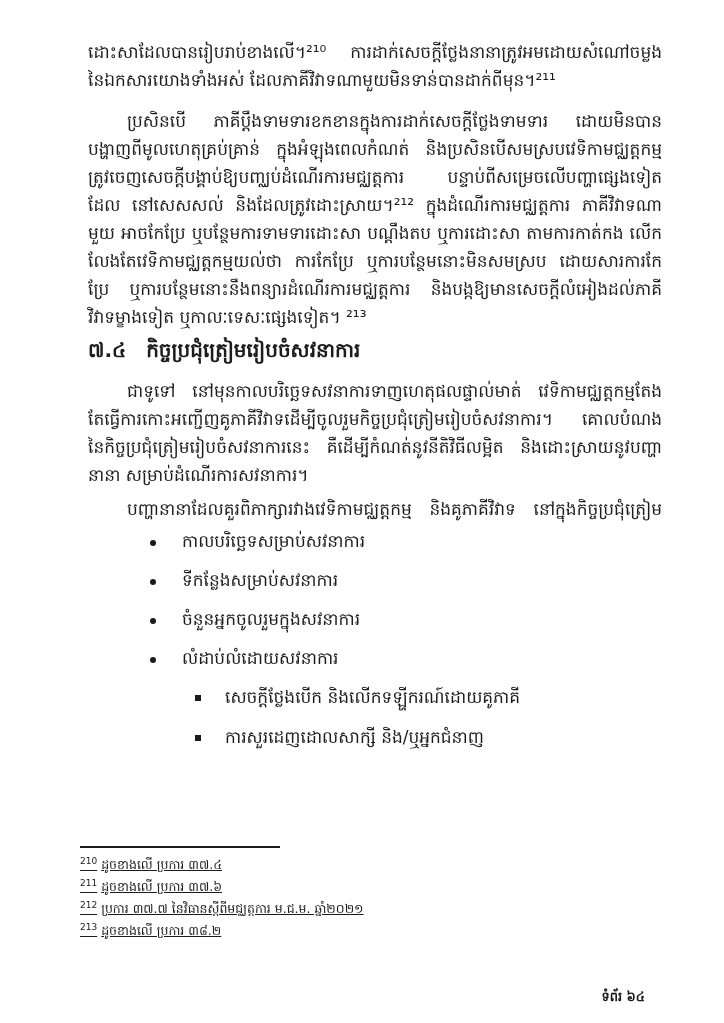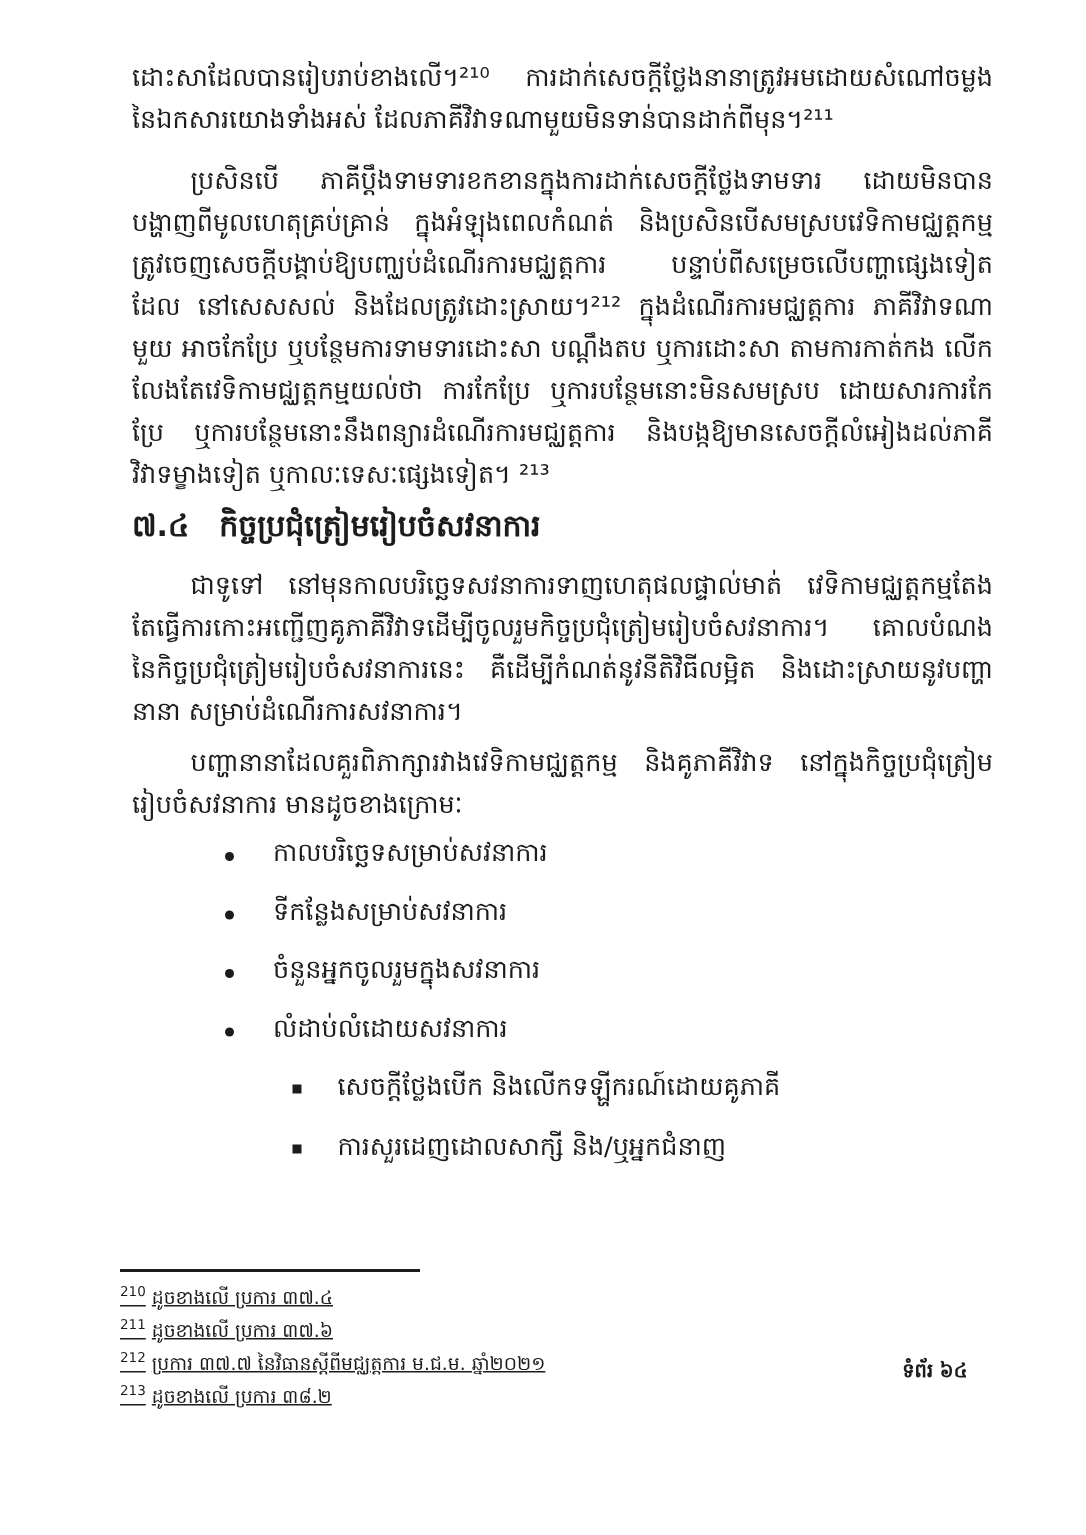--- a/index.html
+++ b/index.html
@@ -82,21 +82,21 @@
     line-height: 22px;
   }
   .footnote sup {
     font-size: 9px;
     vertical-align: super;
     line-height: 0;
     margin-right: 4px;
   }
   .page-number {
     position: absolute;
-    top: 905px;
+    top: 988px;
     right: 79px;
     font-size: 13px;
     font-weight: bold;
   }
 </style>
 </head>
 <body>
 
 <div class="page">
 
@@ -123,21 +123,20 @@
 
   <div class="body-text para3 indent-first">
     <div class="pline">ជាទូទៅ នៅមុនកាលបរិច្ឆេទសវនាការទាញហេតុផលផ្ទាល់មាត់ វេទិកាមជ្ឈត្តកម្មតែង</div>
     <div class="pline">តែធ្វើការកោះអញ្ជើញគូភាគីវិវាទដើម្បីចូលរួមកិច្ចប្រជុំត្រៀមរៀបចំសវនាការ។  គោលបំណង</div>
     <div class="pline">នៃកិច្ចប្រជុំត្រៀមរៀបចំសវនាការនេះ គឺដើម្បីកំណត់នូវនីតិវិធីលម្អិត និងដោះស្រាយនូវបញ្ហា</div>
     <div class="pline last">នានា សម្រាប់ដំណើរការសវនាការ។</div>
   </div>
 
   <div class="body-text para4 indent-first">
     <div class="pline">បញ្ហានានាដែលគួរពិភាក្សារវាងវេទិកាមជ្ឈត្តកម្ម និងគូភាគីវិវាទ នៅក្នុងកិច្ចប្រជុំត្រៀម</div>
-    <div class="pline last">រៀបចំសវនាការ មានដូចខាងក្រោមៈ</div>
   </div>
 
   <ul class="body-text bullet-list">
     <li class="b-item">
       <span class="dot"></span>
       <span>កាលបរិច្ឆេទសម្រាប់សវនាការ</span>
     </li>
     <li class="b-item">
       <span class="dot"></span>
       <span>ទីកន្លែងសម្រាប់សវនាការ</span>

